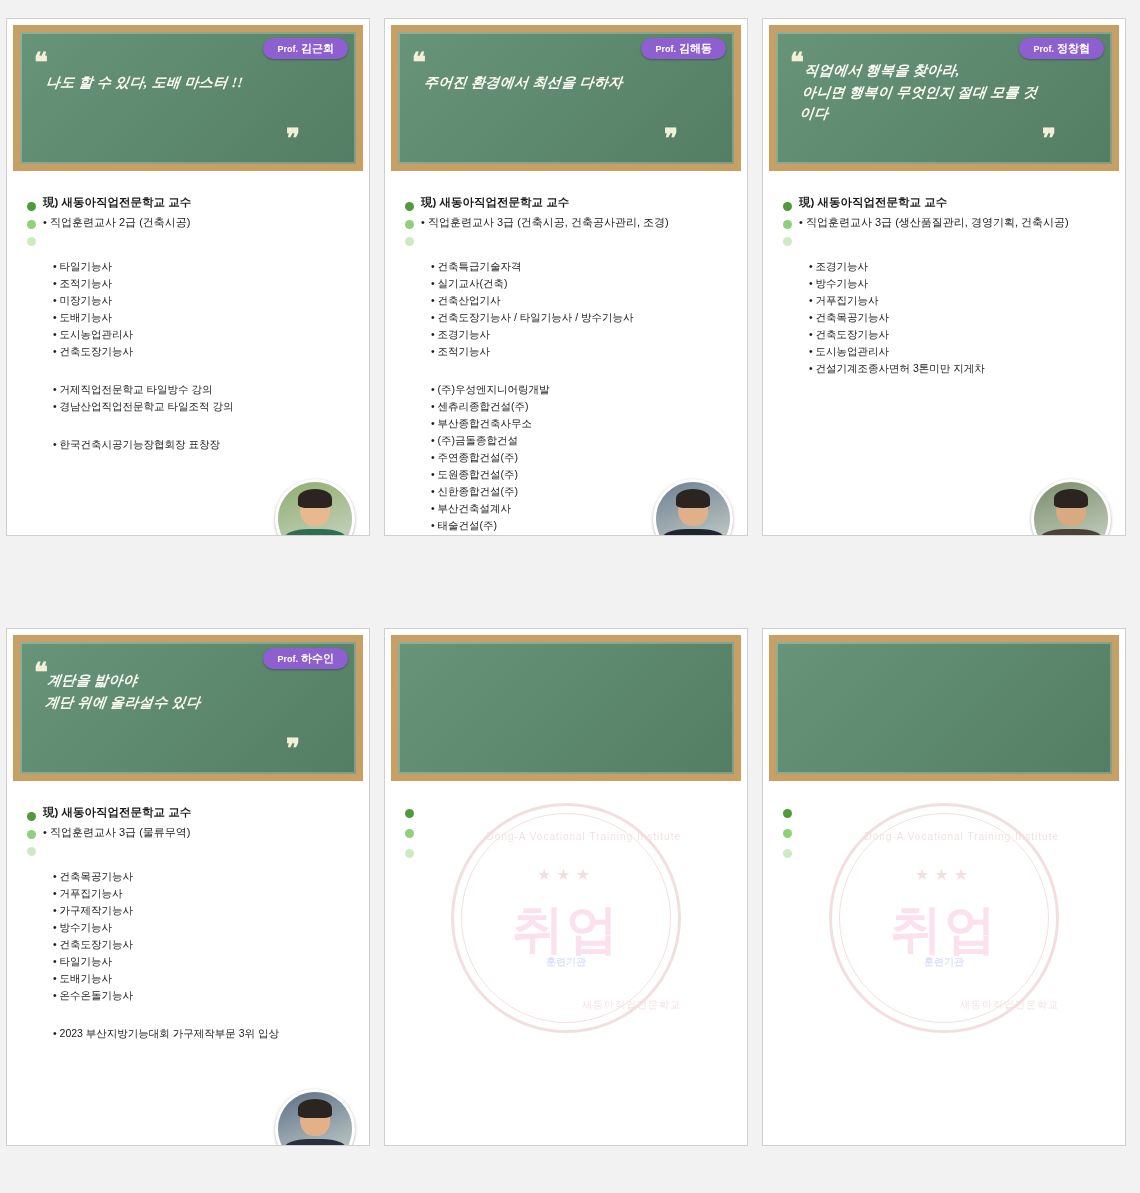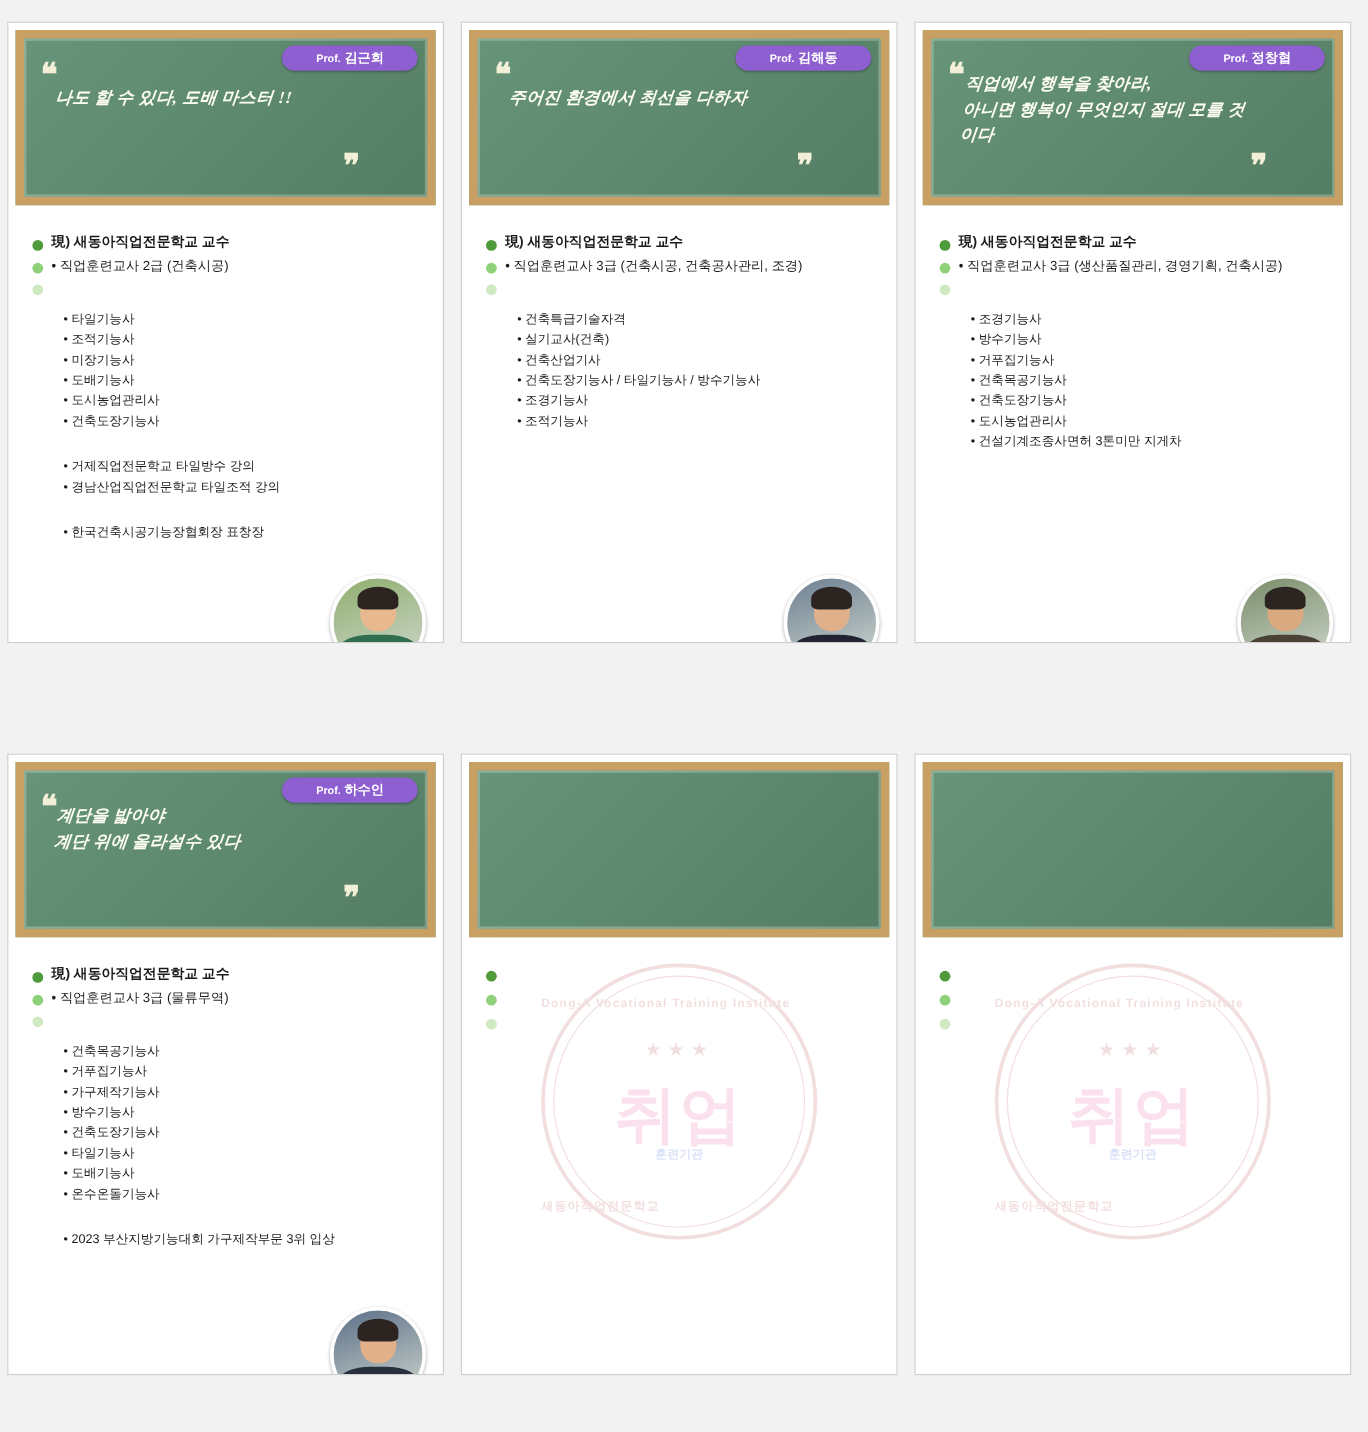--- a/index.html
+++ b/index.html
@@ -13,51 +13,51 @@
          box-sizing:border-box;background-image:linear-gradient(135deg,rgba(255,255,255,.05),rgba(0,0,0,.12));}
   .board-inner{position:absolute;inset:0;border:2px solid rgba(255,255,255,.25);}
   .quote-mark{position:absolute;color:#f4f0d8;font-size:26px;font-weight:bold;font-family:"Liberation Serif",serif;line-height:1;}
   .qm-open{left:14px;top:18px;}
   .qm-close{right:56px;bottom:12px;}
   .slogan{position:absolute;left:26px;top:40px;right:70px;color:#fdfdf4;
           font-family:"Liberation Serif",serif;font-style:italic;font-weight:bold;
           font-size:14px;line-height:1.55;letter-spacing:.4px;transform:skewX(-6deg);}
   .slogan.two{top:28px;}
   .namebadge{position:absolute;right:8px;top:6px;background:#8e5fd0;color:#fff;
-             border-radius:11px;padding:3px 28px;font-size:11px;font-weight:bold;
+             border-radius:11px;padding:3px 14px;font-size:11px;font-weight:bold;
              box-shadow:0 1px 2px rgba(0,0,0,.3);margin-left:20px;}
   .namebadge .pf{font-size:9px;font-weight:bold;margin-right:3px;}
   .photo{position:absolute;right:14px;bottom:-24px;width:74px;height:74px;border-radius:50%;
          border:3px solid #fff;box-shadow:0 1px 3px rgba(0,0,0,.35);overflow:hidden;background:#dcd9d2;}
   .photo .sky{position:absolute;inset:0;}
   .photo .head{position:absolute;left:50%;top:16%;width:40%;height:44%;transform:translateX(-50%);
                border-radius:50% 50% 45% 45%;}
   .photo .hair{position:absolute;left:50%;top:9%;width:46%;height:26%;transform:translateX(-50%);
                border-radius:50% 50% 20% 20%;background:#2b2420;}
   .photo .body{position:absolute;left:50%;bottom:0;width:86%;height:36%;transform:translateX(-50%);
                border-radius:40% 40% 0 0;}
   .content{padding:18px 16px 0 20px;}
-  .row{display:flex;align-items:center;gap:7px;}
+  .row{display:flex;align-items:flex-end;gap:7px;}
   .bullet-lg{width:9px;height:9px;border-radius:50%;background:#4f9a3a;margin-top:4px;flex:none;}
   .bullet-md{width:9px;height:9px;border-radius:50%;background:#8fd07a;margin-top:4px;flex:none;}
   .bullet-sm{width:9px;height:9px;border-radius:50%;background:#cfeac2;margin-top:4px;flex:none;}
   .t-head{font-size:11.5px;font-weight:bold;color:#1a1a1a;line-height:1.35;}
   .t-sub{font-size:11px;color:#1a1a1a;line-height:1.35;}
   .list{margin:12px 0 0 26px;}
   .li{font-size:10.5px;color:#1a1a1a;line-height:1.62;white-space:nowrap;}
   .gap{height:9px;}
   
   .wm{position:absolute;left:50%;top:56%;transform:translate(-50%,-50%);width:230px;height:230px;
       opacity:.16;pointer-events:none;}
   .wm .ring{position:absolute;inset:0;border:3px solid #b03a3a;border-radius:50%;}
   .wm .ring2{position:absolute;inset:10px;border:1px solid #b03a3a;border-radius:50%;}
   .wm .ko{position:absolute;left:0;right:0;top:40%;text-align:center;color:#ec4899;
           font-size:52px;font-weight:bold;font-family:"Liberation Serif",serif;letter-spacing:2px;}
   .wm .sub{position:absolute;left:0;right:0;top:66%;text-align:center;color:#1d4ed8;font-size:10px;font-weight:bold;}
-  .wm .arc{position:absolute;left:0;right:0;text-align:left;color:#b03a3a;font-size:10px;font-weight:bold;letter-spacing:1px;}
+  .wm .arc{position:absolute;left:0;right:0;text-align:right;color:#b03a3a;font-size:10px;font-weight:normal;letter-spacing:1px;}
   .wm .arc-top{top:12%;}
   .wm .arc-bot{bottom:9%;}
   .wm .stars{position:absolute;left:0;right:0;top:27%;text-align:center;color:#b03a3a;font-size:16px;letter-spacing:5px;}
   .empty-bullets{padding:18px 16px 0 20px;}
   .empty-bullets .row{margin-bottom:7px;}
 </style>
 </head>
 <body>
 
 <div class="grid" id="grid">
@@ -139,20 +139,32 @@
         </div>
         <div class="list">
           <div class="li">• 건축특급기술자격</div>
           <div class="li">• 실기교사(건축)</div>
           <div class="li">• 건축산업기사</div>
           <div class="li">• 건축도장기능사 / 타일기능사 / 방수기능사</div>
           <div class="li">• 조경기능사</div>
           <div class="li">• 조적기능사</div>
         </div>
         <div class="gap"></div>
+        <div class="list">
+          <div class="li">• (주)우성엔지니어링개발</div>
+          <div class="li">• 센츄리종합건설(주)</div>
+          <div class="li">• 부산종합건축사무소</div>
+          <div class="li">• (주)금돌종합건설</div>
+          <div class="li">• 주연종합건설(주)</div>
+          <div class="li">• 도원종합건설(주)</div>
+          <div class="li">• 신한종합건설(주)</div>
+          <div class="li">• 부산건축설계사</div>
+          <div class="li">• 태술건설(주)</div>
+          <div class="li">• (주)도시정비</div>
+        </div>
       </div>
     </div>
     <div class="card">
       <div class="board">
         <div class="board-inner"></div>
         <div class="quote-mark qm-open">❝</div>
         <div class="quote-mark qm-close">❞</div>
         <div class="slogan two">
           <div>직업에서 행복을 찾아라,</div>
           <div>아니면 행복이 무엇인지 절대 모를 것이다</div>

